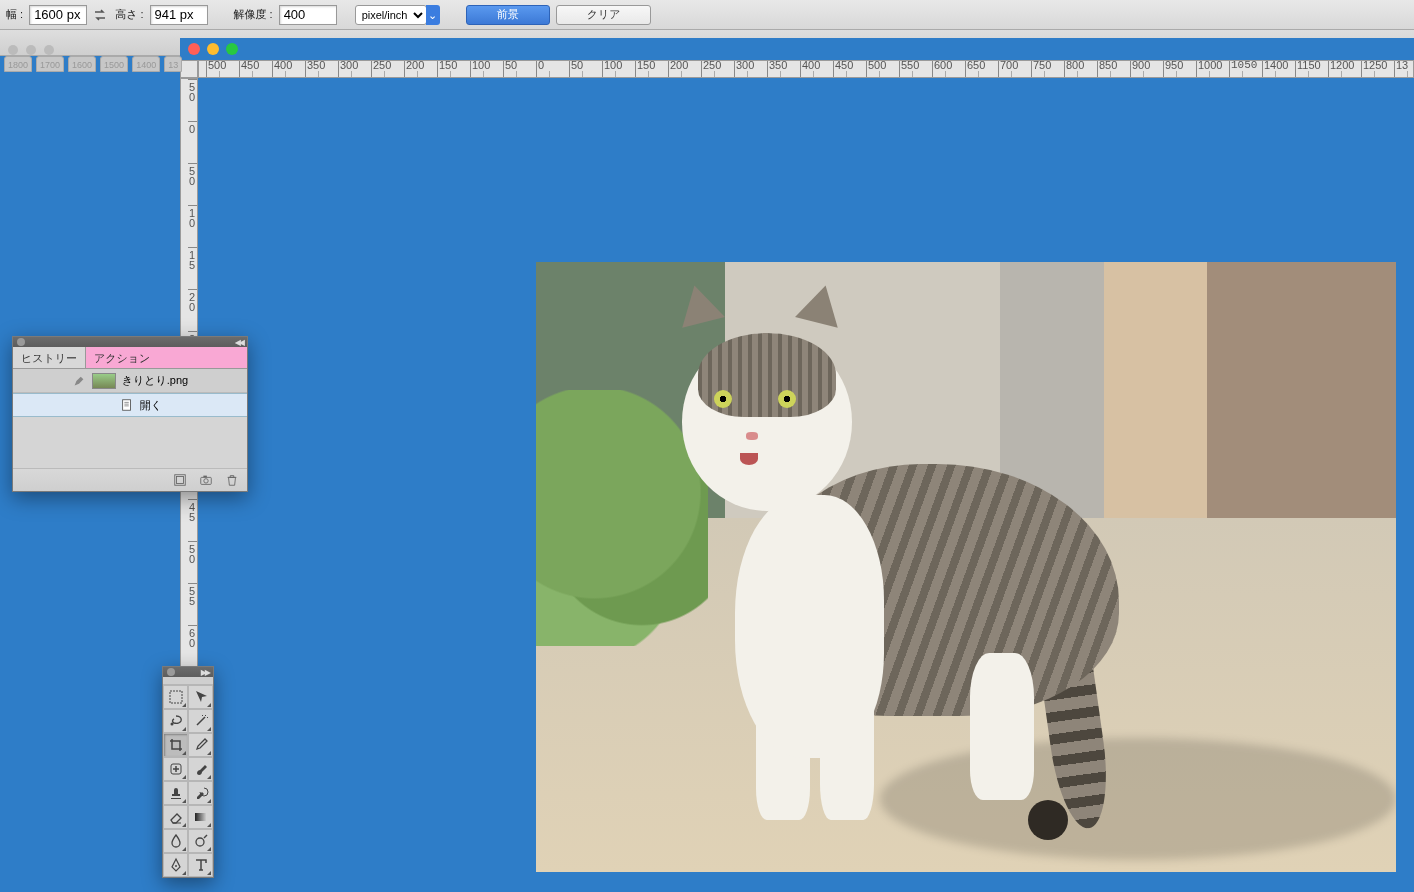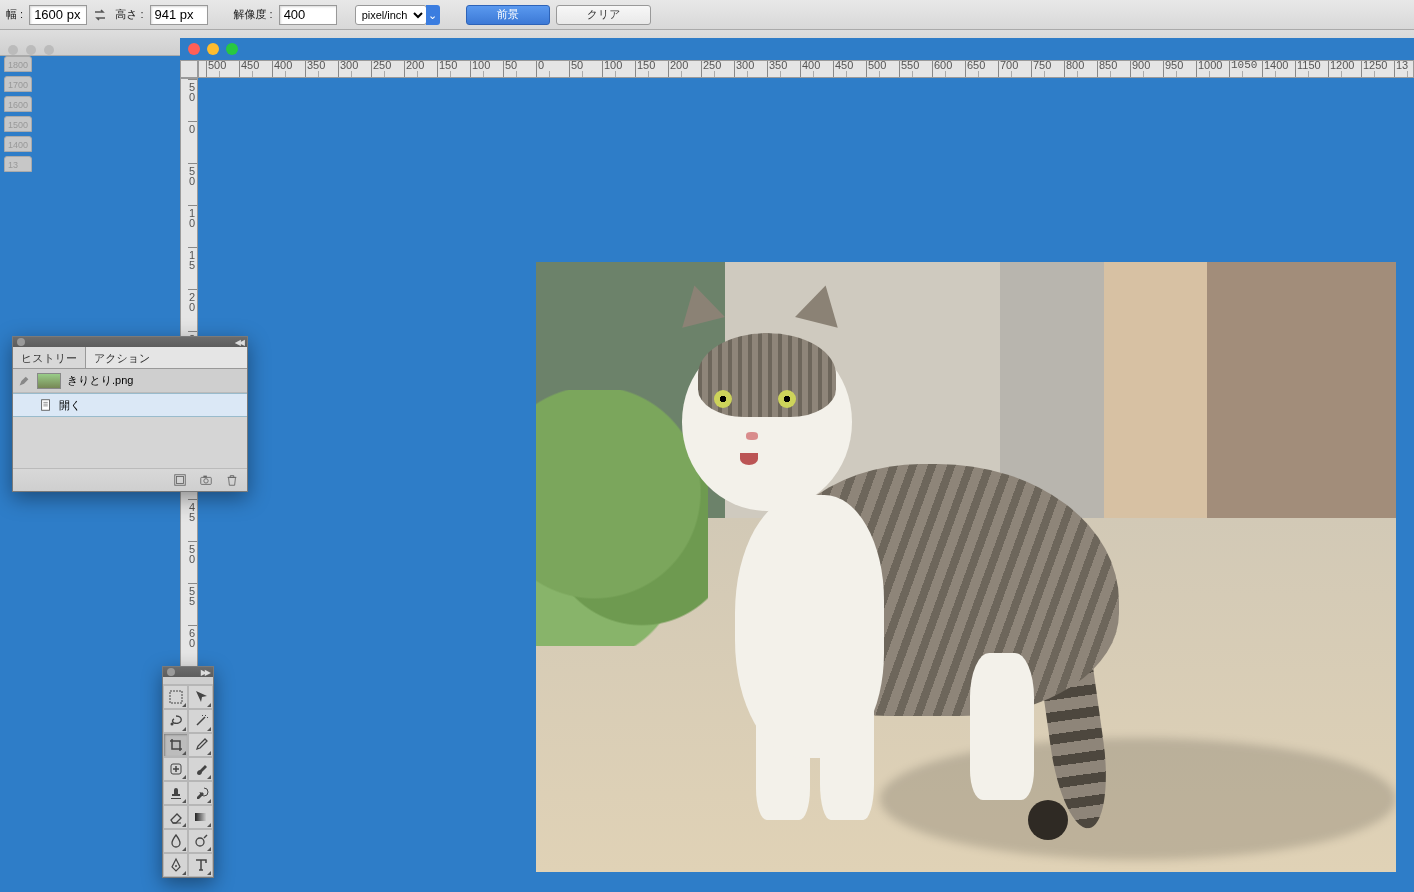--- a/index.html
+++ b/index.html
@@ -61,24 +61,24 @@
 .scene .cat .leg.b { left:62%; top:64%; width:12%; height:28%; }
 .scene .cat .tail { position:absolute; left:72%; top:44%; width:10%; height:54%; background:repeating-linear-gradient(0deg,#4d473e 0 10px,#8e8579 10px 22px); border-radius:50% 50% 50% 50% / 20% 20% 30% 30%; transform-origin:top center; transform:rotate(-8deg);}
 .scene .cat .tailtip { position:absolute; left:73%; top:92%; width:40px; height:40px; background:#2f2a24; border-radius:50%; }
 .scene .shadow { position:absolute; left:40%; top:78%; width:60%; height:20%; background: rgba(0,0,0,.15); filter:blur(4px); border-radius:50%; }
 
 
 .panel { position:absolute; width:236px; background:#cfcfcf; border:1px solid #7a7a7a; box-shadow:0 6px 20px rgba(0,0,0,.4); }
 .panel .grip { height:10px; background:linear-gradient(#6c6c6c,#5d5d5d); display:flex; justify-content:space-between; align-items:center; padding:0 4px; }
 .panel .grip .x { width:8px; height:8px; border-radius:50%; background:#9a9a9a; }
 .panel .grip .mm { color:#ddd; font-size:8px; letter-spacing:-2px; }
-.panel .tabs { display:flex; height:22px; background:#e5e5e5; border-bottom:1px solid #999; }
+.panel .tabs { display:flex; height:22px; background:#f9a8d4; border-bottom:1px solid #999; }
 .panel .tabs .t { padding:4px 8px; color:#333; }
 .panel .tabs .t.active { background:#d8d8d8; border-right:1px solid #999; }
-.panel .row { display:flex; align-items:center; height:24px; border-bottom:1px solid #bbb; padding:0 4px; gap:6px; }
+.panel .row { display:flex; align-items:center; height:24px; border-bottom:1px solid #bbb; padding:0 4px; gap:6px;justify-content:center; }
 .panel .row .thumb { width:24px; height:16px; background:linear-gradient(#9c8,#785); border:1px solid #888; }
 .panel .row.sel { background:#dbe8f6; border-top:1px solid #9bc; border-bottom:1px solid #9bc; }
 .panel .blankrow { height:52px; background:#d5d5d5; border-bottom:1px solid #bbb; }
 .panel .foot { height:22px; background:linear-gradient(#d8d8d8,#cfcfcf); display:flex; justify-content:flex-end; align-items:center; gap:12px; padding:0 8px; color:#555; }
 .panel .foot svg { width:14px; height:14px; }
 .doc-icon { width:14px; height:14px; }
 
 
 .toolbox { position:absolute; width:52px; background:#cfcfcf; border:1px solid #7a7a7a; box-shadow:0 6px 20px rgba(0,0,0,.4); }
 .toolbox .grip { height:10px; background:linear-gradient(#6c6c6c,#5d5d5d); display:flex; justify-content:space-between; align-items:center; padding:0 4px; }
@@ -214,21 +214,21 @@
           <div class="eye l"></div>
             <div class="eye r"></div>
           <div class="nose"></div>
             <div class="mouth"></div>
         </div>
       </div>
     </div>
   </div>
 </div>
 
-<div id="bgtabs" style="position:absolute;top:56px;left:4px;display:flex;gap:4px;flex-direction:column;">
+<div id="bgtabs" style="position:absolute;top:56px;left:4px;display:flex;gap:4px;">
     <div class="tab" style="font-size: 9px; color: rgb(153, 153, 153); background: rgb(199, 199, 199); border: 1px solid rgb(170, 170, 170); border-radius: 3px 3px 0px 0px; padding: 1px 3px; height: 16px; line-height: 14px;">1800</div>
     <div class="tab" style="font-size: 9px; color: rgb(153, 153, 153); background: rgb(199, 199, 199); border: 1px solid rgb(170, 170, 170); border-radius: 3px 3px 0px 0px; padding: 1px 3px; height: 16px; line-height: 14px;">1700</div>
     <div class="tab" style="font-size: 9px; color: rgb(153, 153, 153); background: rgb(199, 199, 199); border: 1px solid rgb(170, 170, 170); border-radius: 3px 3px 0px 0px; padding: 1px 3px; height: 16px; line-height: 14px;">1600</div>
     <div class="tab" style="font-size: 9px; color: rgb(153, 153, 153); background: rgb(199, 199, 199); border: 1px solid rgb(170, 170, 170); border-radius: 3px 3px 0px 0px; padding: 1px 3px; height: 16px; line-height: 14px;">1500</div>
     <div class="tab" style="font-size: 9px; color: rgb(153, 153, 153); background: rgb(199, 199, 199); border: 1px solid rgb(170, 170, 170); border-radius: 3px 3px 0px 0px; padding: 1px 3px; height: 16px; line-height: 14px;">1400</div>
     <div class="tab" style="font-size: 9px; color: rgb(153, 153, 153); background: rgb(199, 199, 199); border: 1px solid rgb(170, 170, 170); border-radius: 3px 3px 0px 0px; padding: 1px 3px; height: 16px; line-height: 14px;">13</div>
   </div>
 
 <div class="panel" style="top:336px; left:12px;">
   <div class="grip">

